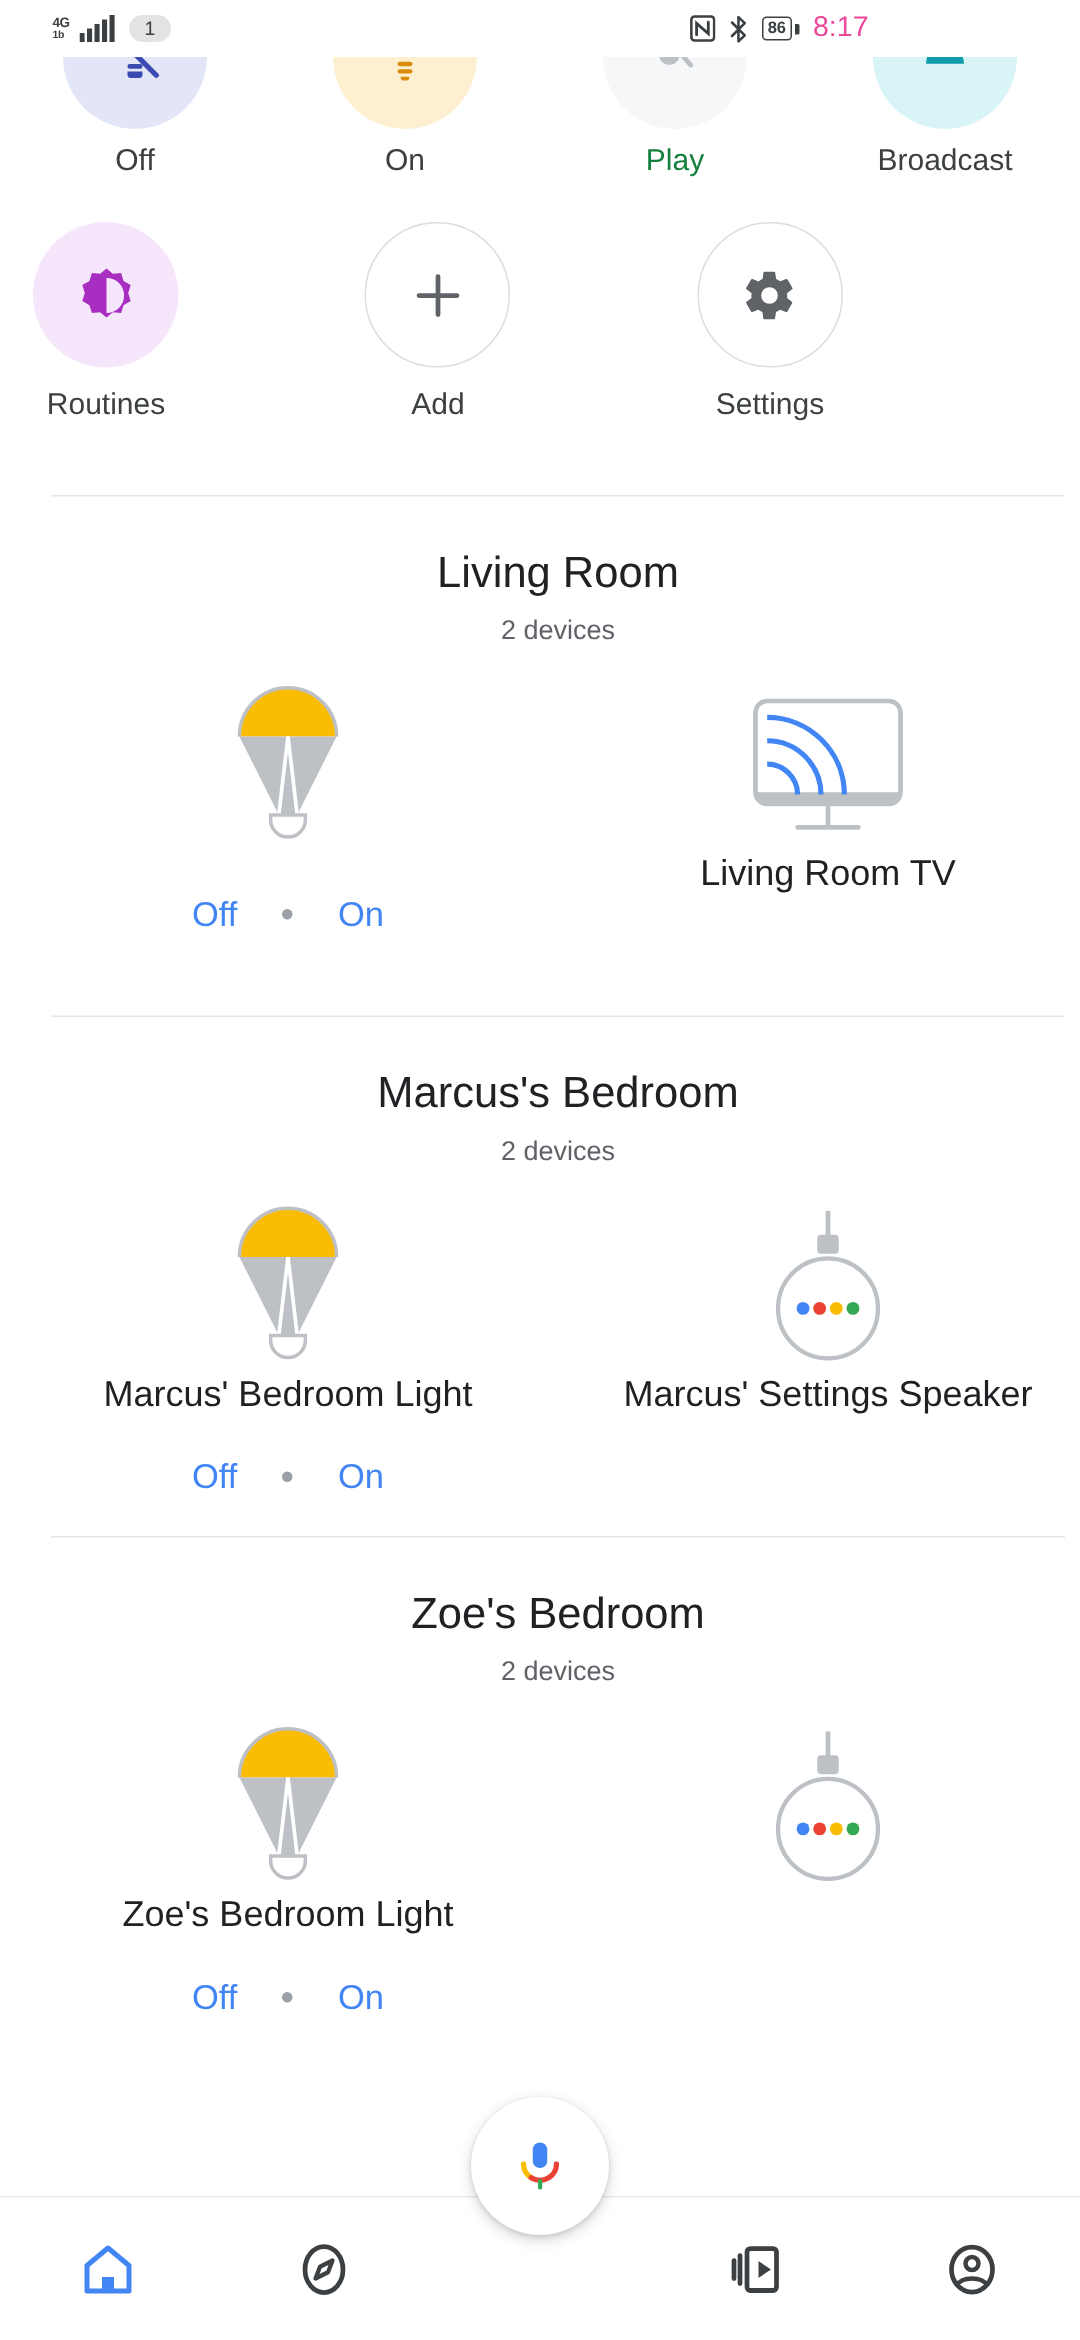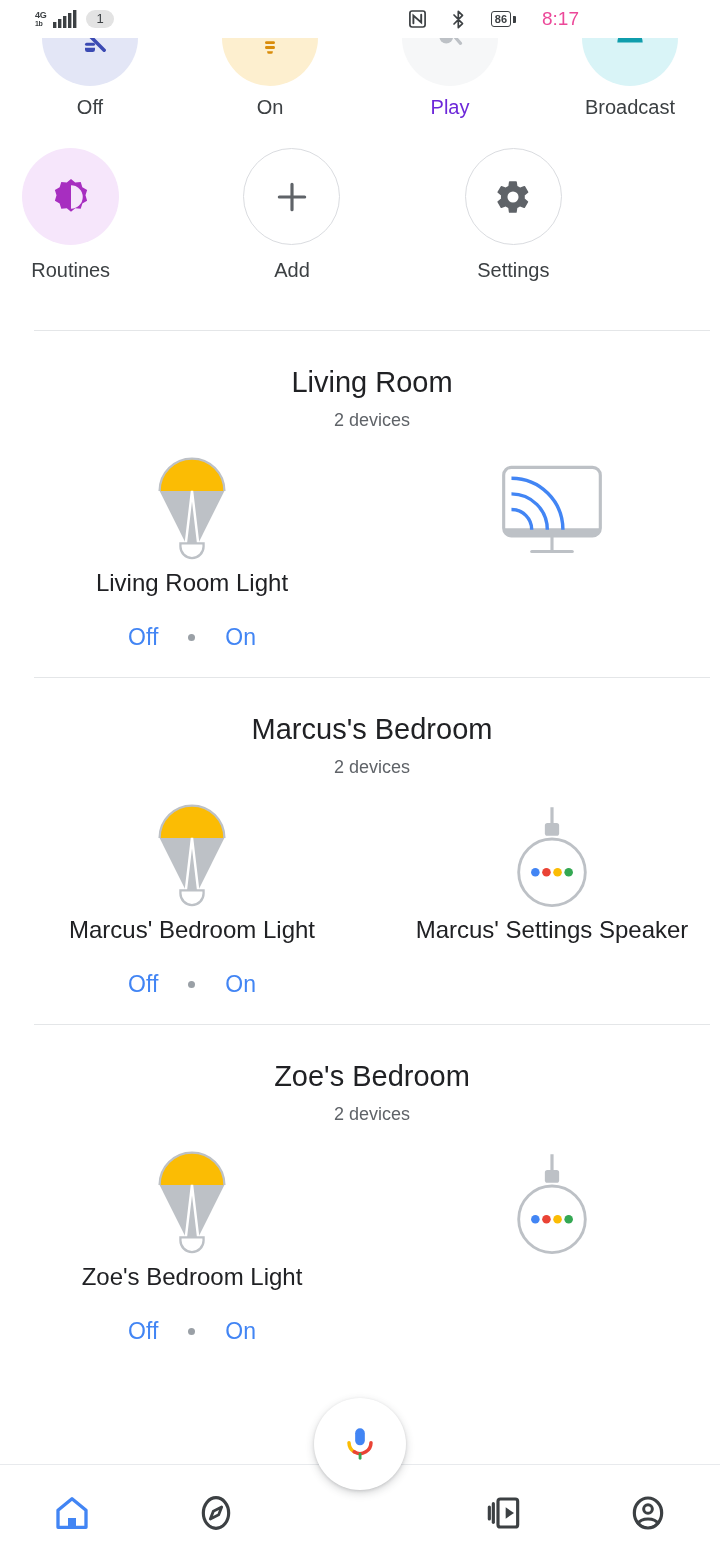--- a/index.html
+++ b/index.html
@@ -13,21 +13,21 @@
   .screen { position: relative; width: 720px; height: 1560px; background: #fff; }
 
   
   .statusbar {
     position: absolute; top: 0; left: 0; width: 580px; height: 38px;
     display: flex; align-items: center; padding: 0 18px;
     color: #5f6368;
     margin-left: 17px;
   }
   .sb-left { display: flex; align-items: center; gap: 7px; }
-  .sb-right { margin-left: auto; display: flex; align-items: center; gap: 26px; }
+  .sb-right { margin-left: auto; display: flex; align-items: center; gap: 9px; }
   .net-label { display: flex; flex-direction: column; line-height: 1; font-size: 9px; font-weight: bold; color: #3c4043; }
   .net-label span { letter-spacing: -0.3px; }
   .sim-badge {
     background: #e3e3e3; color: #3c4043; border-radius: 9px;
     font-size: 13px; padding: 1px 10px; line-height: 16px;
   }
   .batt {
     border: 1.6px solid #3c4043; border-radius: 3px;
     font-size: 11px; font-weight: bold; color: #3c4043;
     padding: 0 3px; line-height: 14px; height: 16px; display: flex; align-items: center;
@@ -41,21 +41,21 @@
     display: flex; align-items: flex-start; overflow: hidden;
   }
   .chip { flex: 1; display: flex; flex-direction: column; align-items: center; }
   .chip-circ {
     width: 96px; height: 96px; border-radius: 50%;
     margin-top: -48px; display: flex; align-items: flex-end; justify-content: center;
     position: relative; overflow: hidden;
   }
   .chip-ico { position: absolute; bottom: 30px; }
   .chip-label { margin-top: 10px; font-size: 20px; color: #3c4043; }
-  .chip-label.dim { color: #6d28d9; }
+  .chip-label.dim { color: #15803d; }
 
   
   .actionrow {
     position: absolute; top: 148px; left: 0; width: 584px;
     display: flex; justify-content: center; gap: 80px;
   }
   .act { width: 148px; display: flex; flex-direction: column; align-items: center; }
   .act-circ {
     width: 97px; height: 97px; border-radius: 50%;
     display: flex; align-items: center; justify-content: center;
@@ -220,41 +220,41 @@
         <div class="device">
           <div class="dev-ico">
             <svg width="94" height="108" viewBox="0 0 60 70">
               <path d="M9 22 A21 21 0 0 1 51 22 Z" fill="#fbbc04"></path>
               <path d="M9 22 H51 L34 56 H26 Z" fill="#bdc1c6"></path>
               <path d="M30 22 L26 56 M30 22 L34 56" stroke="#ffffff" stroke-width="1.6"></path>
               <path d="M9 22 A21 21 0 0 1 51 22" fill="none" stroke="#bdc1c6" stroke-width="1.5"></path>
               <path d="M22.5 56 h15 v2 a7.5 7.5 0 0 1 -15 0 z" fill="#ffffff" stroke="#bdc1c6" stroke-width="1.5"></path>
             </svg>
           </div>
-          <div class="dev-name">Living Room Light</div>
           <div class="dev-ctrl">
             <span class="lnk">Off</span>
             <span class="dot"></span>
             <span class="lnk">On</span>
           </div>
         </div>
 
         <div class="device">
           <div class="dev-ico">
             <svg width="106" height="100" viewBox="0 0 68 64">
               <rect x="3" y="4" width="62" height="44" rx="5" fill="#fff" stroke="#bdc1c6" stroke-width="2"></rect>
               <path d="M3 43 h62 v1 a4 4 0 0 1 -4 4 H7 a4 4 0 0 1 -4 -4 z" fill="#bdc1c6"></path>
               <path d="M34 56 h0" stroke="#bdc1c6"></path>
               <rect x="33" y="48" width="2" height="10" fill="#bdc1c6"></rect>
               <rect x="20" y="57" width="28" height="2" rx="1" fill="#bdc1c6"></rect>
               <path d="M8 11 A33 33 0 0 1 41 44" fill="none" stroke="#4285f4" stroke-width="2.2"></path>
               <path d="M8 21 A23 23 0 0 1 31 44" fill="none" stroke="#4285f4" stroke-width="2.2"></path>
               <path d="M8 31 A13 13 0 0 1 21 44" fill="none" stroke="#4285f4" stroke-width="2.2"></path>
             </svg>
           </div>
+          <div class="dev-name">Living Room TV</div>
           <div class="dev-ctrl empty">
             <span class="lnk">Off</span>
             <span class="dot"></span>
             <span class="lnk">On</span>
           </div>
         </div>
 
       </div>
       <div class="room-pad"></div>
     </div>

